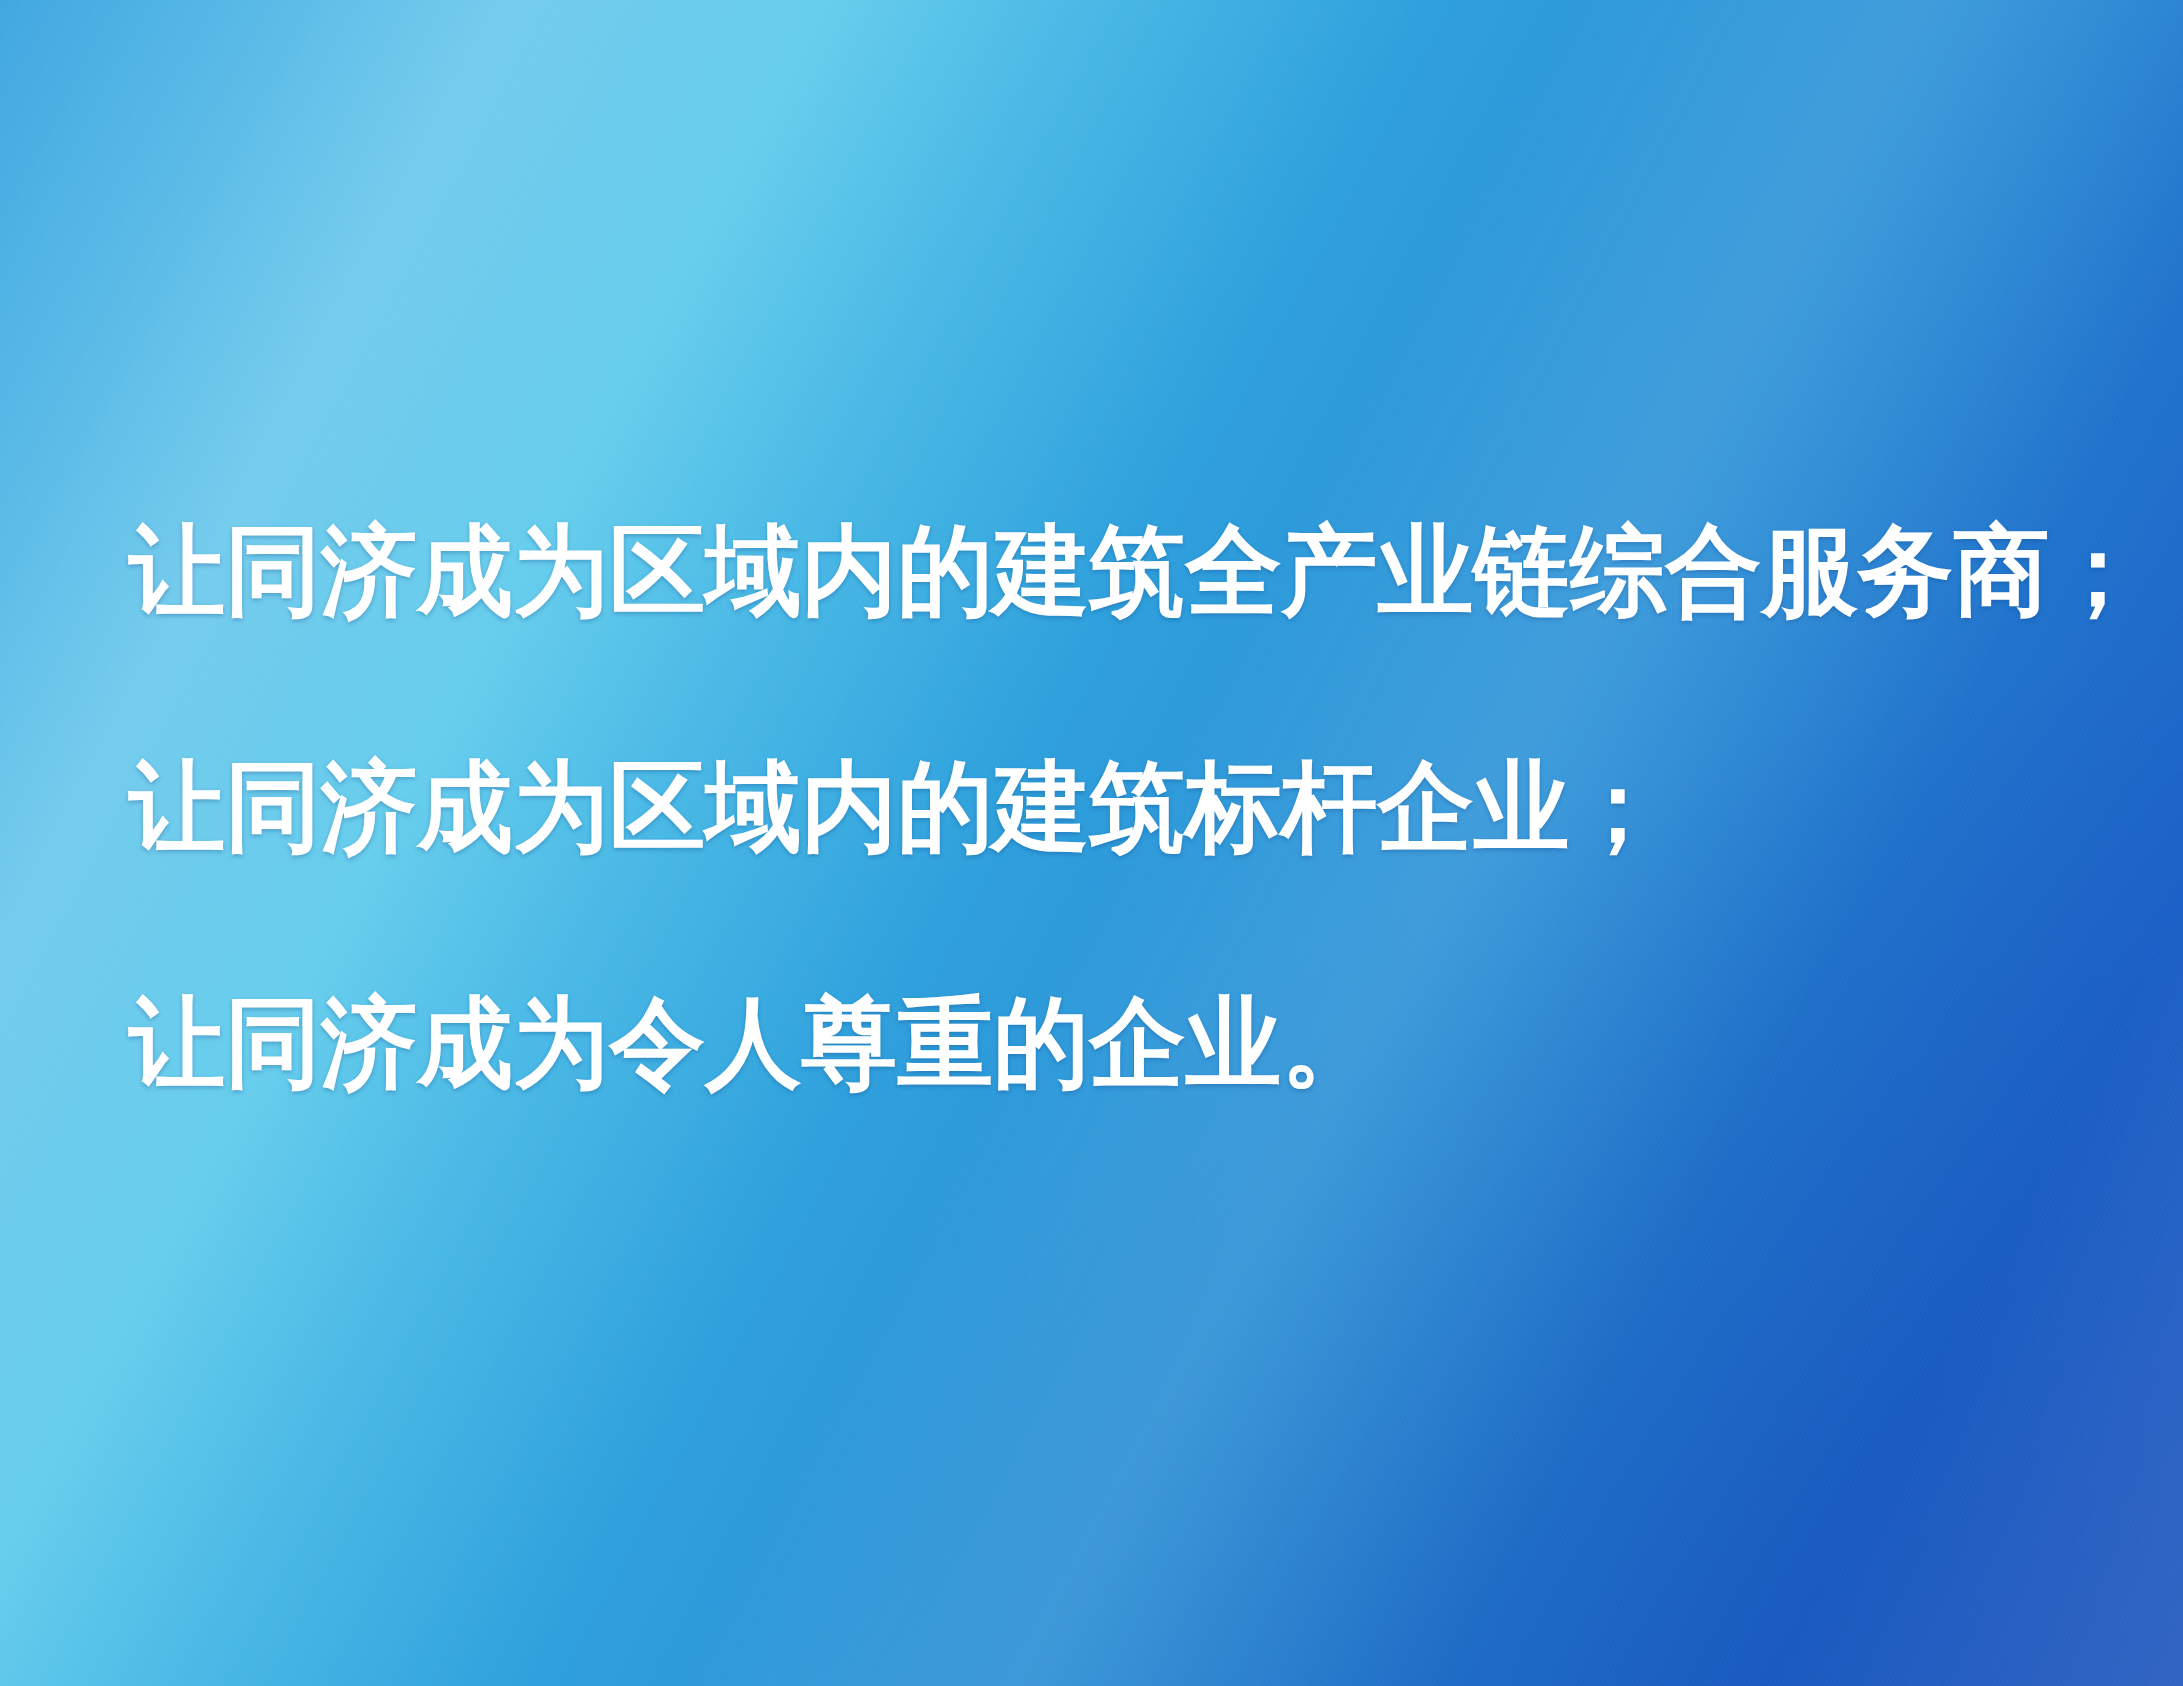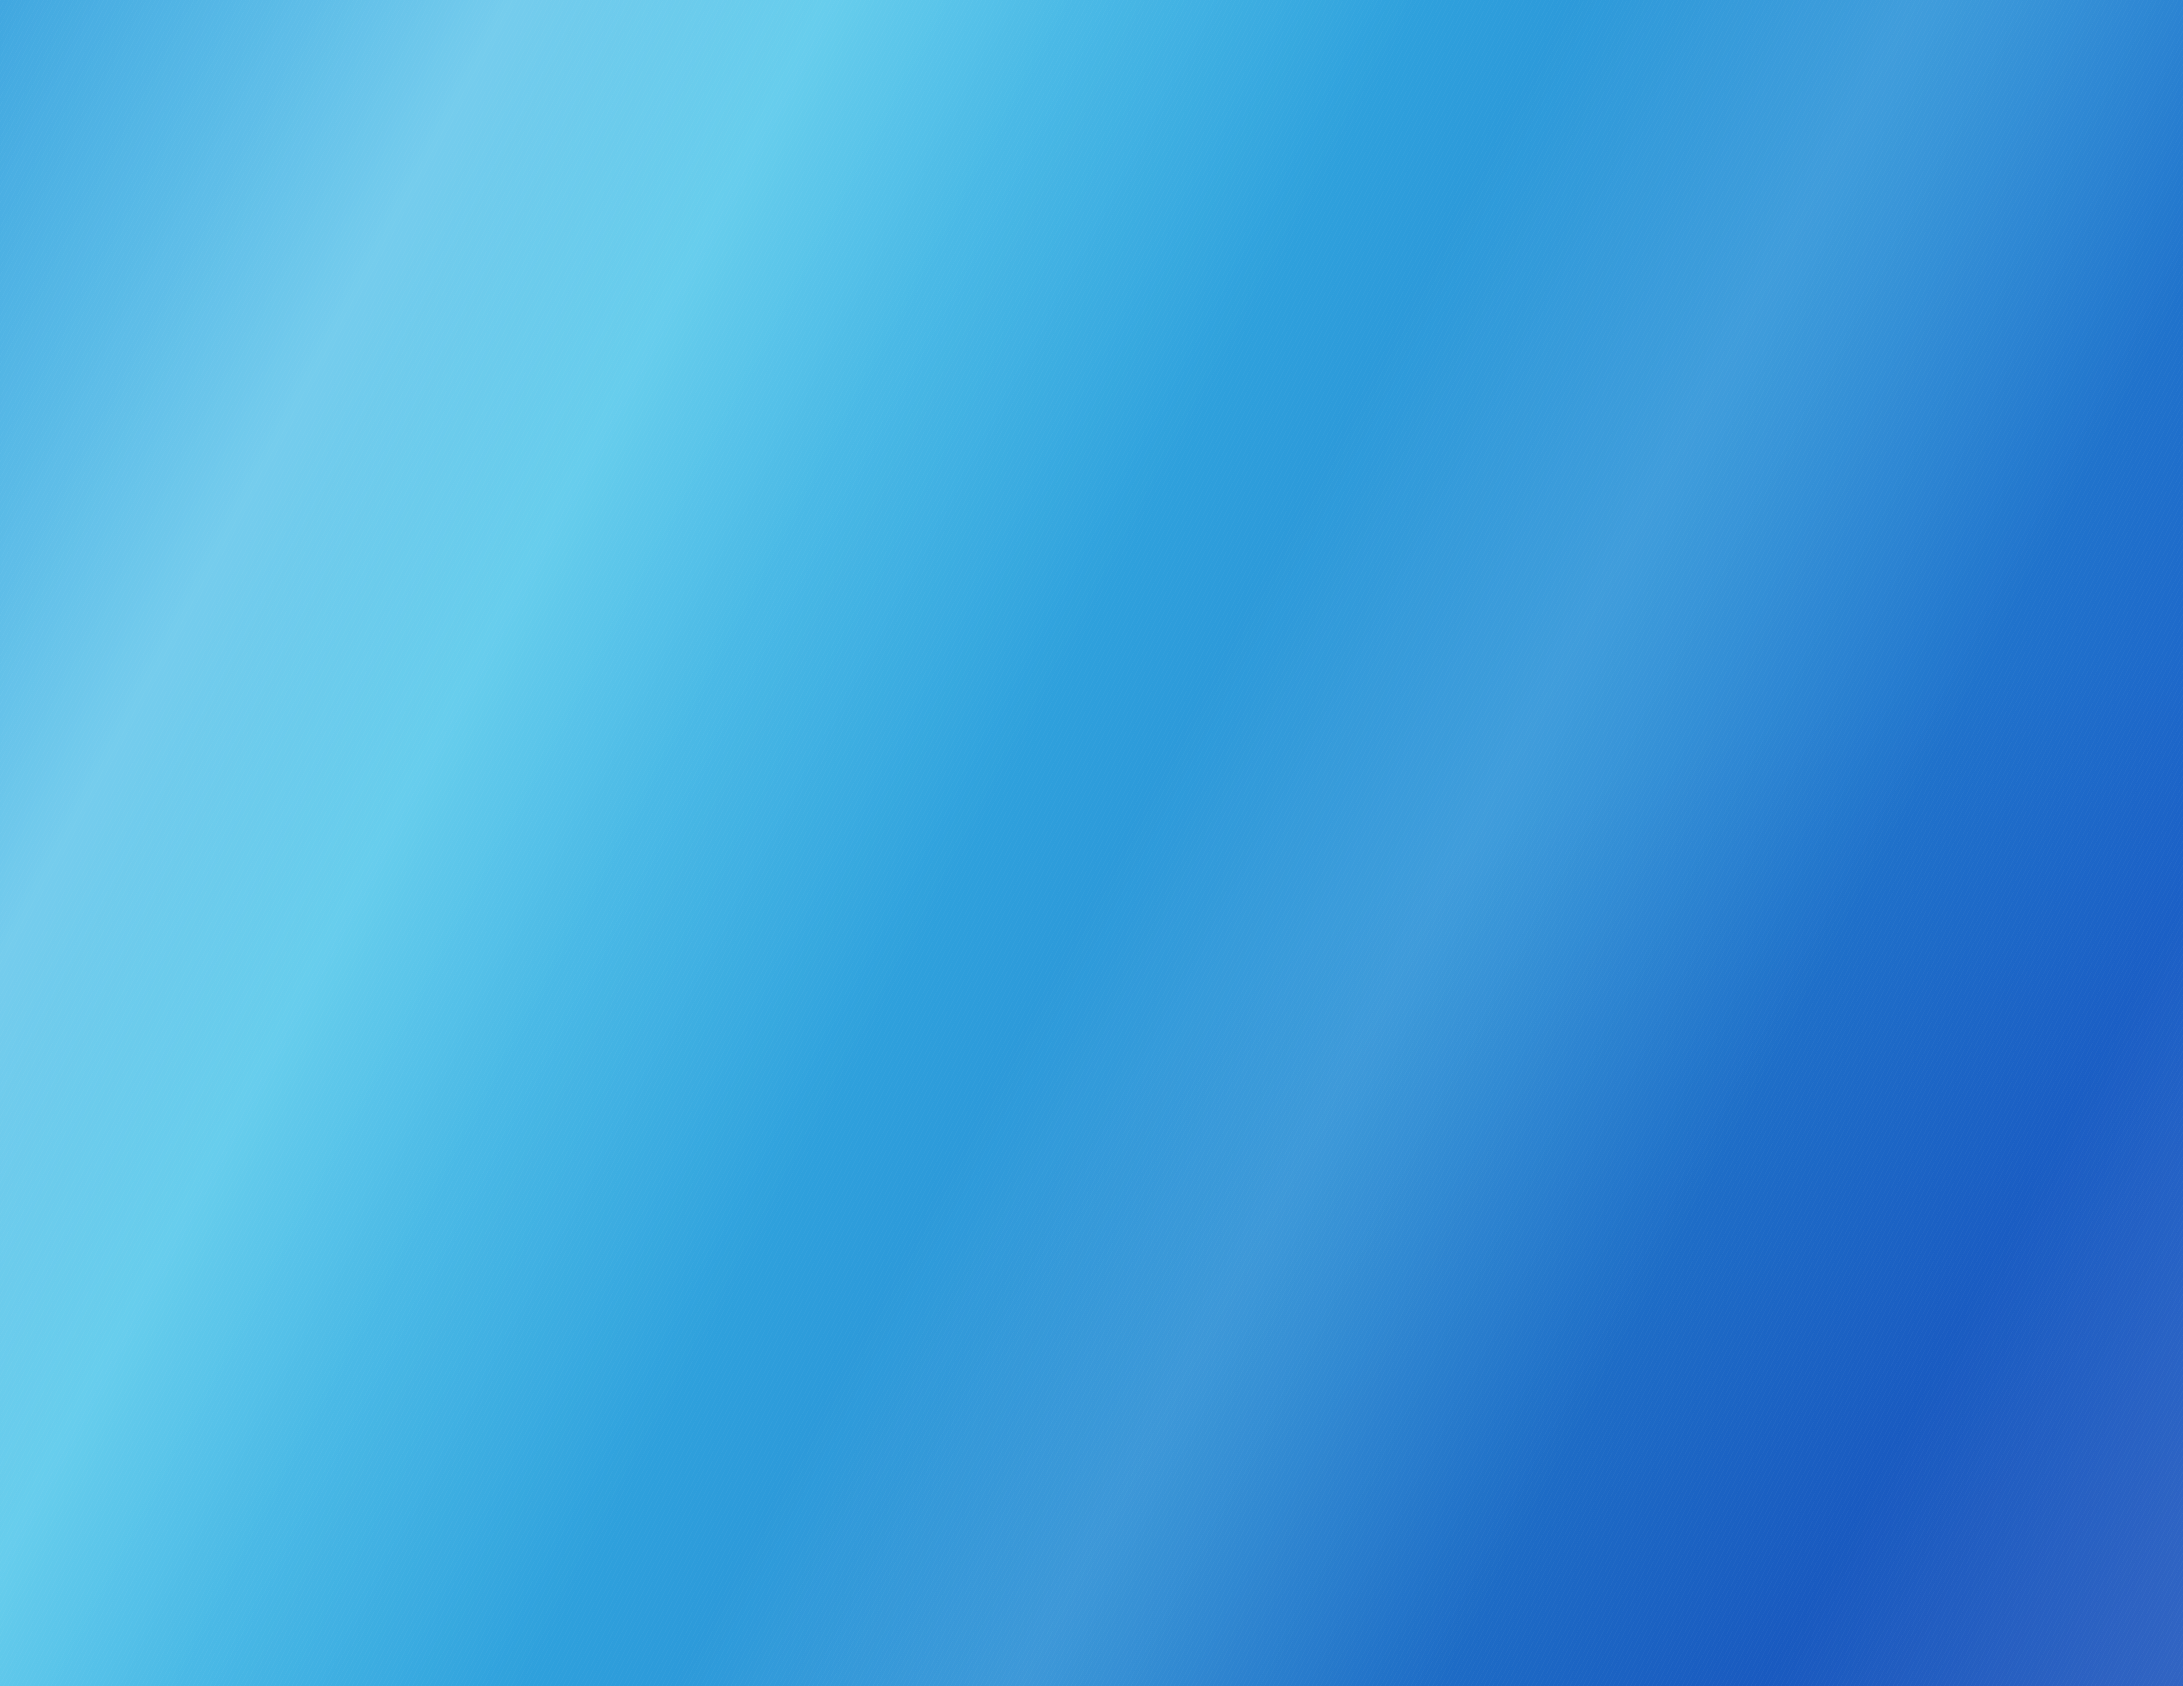--- a/index.html
+++ b/index.html
@@ -134,15 +134,20 @@
 <body>
 
 <div id="slide">
 
   <div class="streak" id="streak-main"></div>
   <div class="streak" id="streak-secondary"></div>
   <div class="streak" id="streak-topright"></div>
   <div id="corner-shade"></div>
   <div id="grain"></div>
 
+  <div id="text-block">
+    <div class="vision-line">让同济成为区域内的建筑全产业链综合服务商；</div>
+    <div class="vision-line">让同济成为区域内的建筑标杆企业；</div>
+    <div class="vision-line">让同济成为令人尊重的企业。</div>
+  </div>
 
 </div>
 
 
 </body></html>

